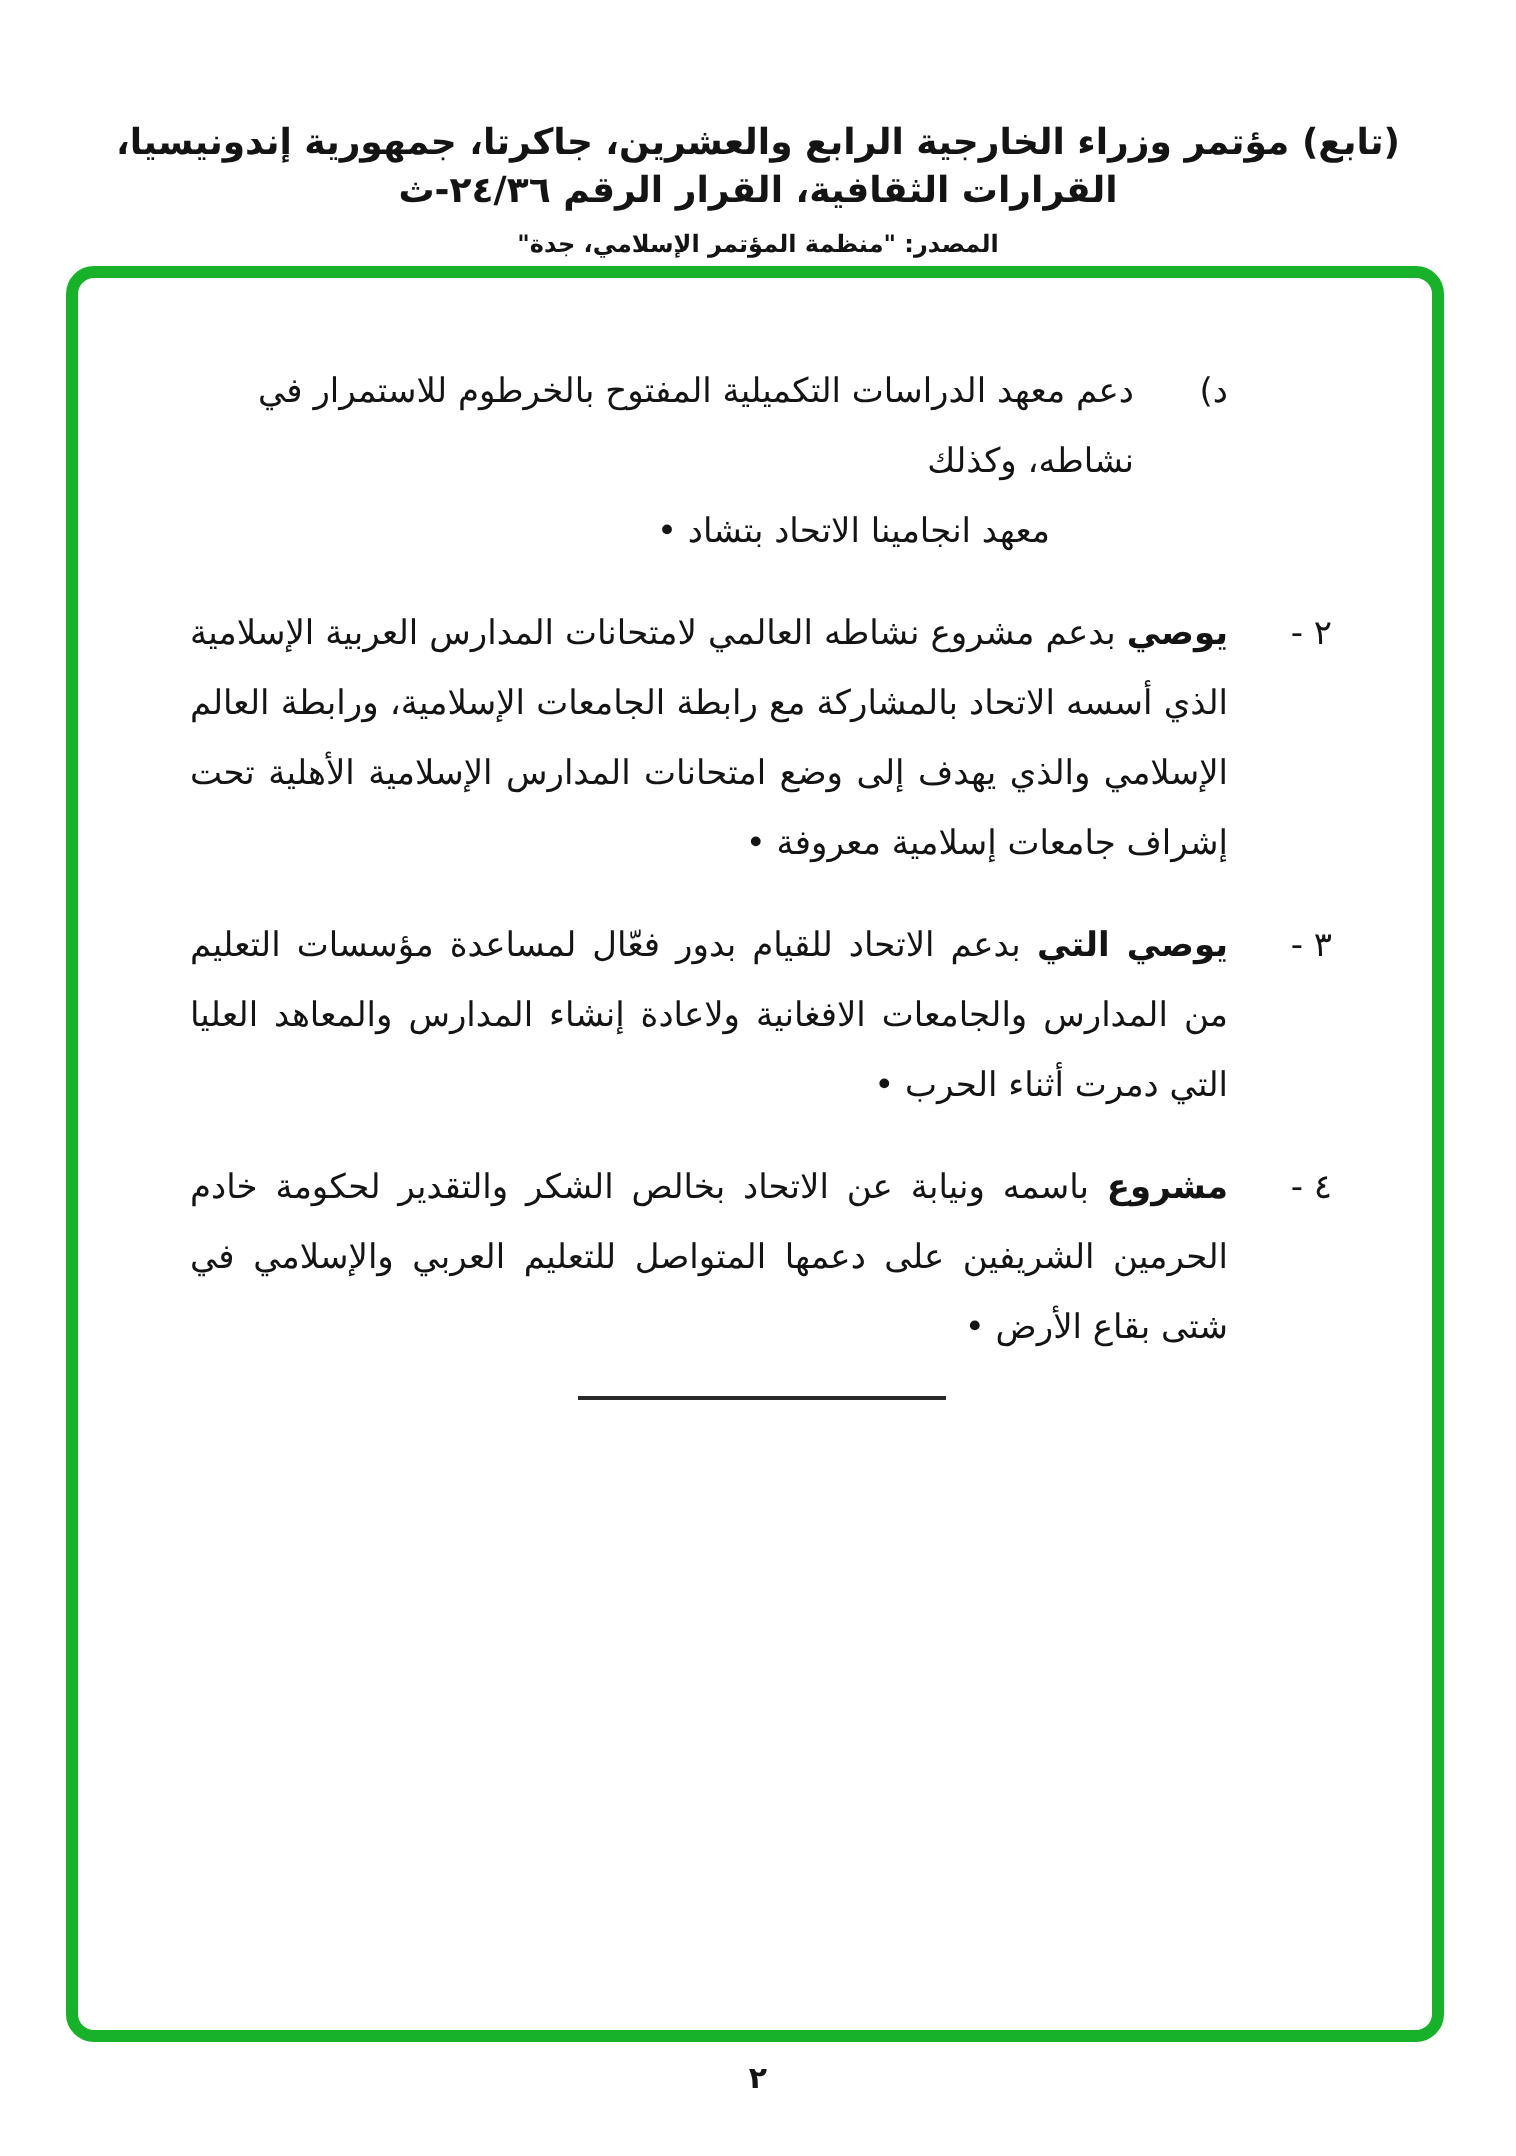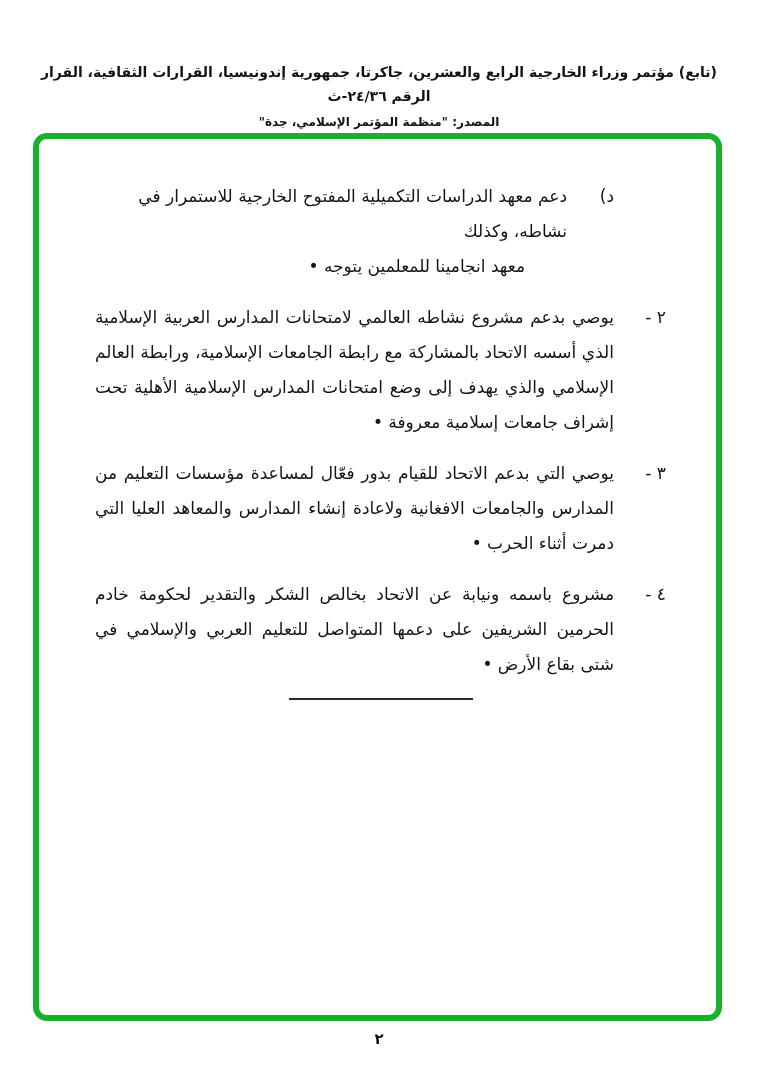--- a/index.html
+++ b/index.html
@@ -9,21 +9,21 @@
     width: 758px; height: 1078px;
     background: #ffffff;
     color: var(--ink);
     font-family: "DejaVu Sans", sans-serif;
     position: relative;
     overflow: hidden;
   }
 
   
   .doc-header { direction: rtl; text-align: center; padding-top: 60px; }
-  .header-line1 { font-weight: bold; font-size: 14px; line-height: 24px; padding: 0 30px; }
+  .header-line1 { font-weight: bold; font-size: 18px; line-height: 24px; padding: 0 30px; }
   .header-source { font-weight: bold; font-size: 12px; margin-top: 7px; }
 
   
   .green-box {
     position: absolute;
     left: 33px; top: 133px;
     width: 689px; height: 888px;
     border: 6px solid var(--green);
     border-radius: 14px;
     background: #ffffff;
@@ -34,21 +34,21 @@
     font-size: 17px;
     line-height: 35px;
   }
   .item { position: relative; margin-bottom: 16px; }
   .item .marker { position: absolute; top: 0; right: 0; white-space: nowrap; }
   .item-num { padding-right: 52px; }
   .item-d { padding-right: 99px; }
   .item-d .marker { right: 52px; }
   .body-just { text-align: justify; }
   .item-d-line2 { padding-right: 42px; }
-  b.lead { font-weight: normal; margin-top: 40px; }
+  b.lead { font-weight: bold; margin-top: 40px; }
 
   .divider {
     width: 184px; height: 2px;
     background: #2a2a2a;
     margin: 12px auto 0 auto;
   }
 
   
   .page-number {
     position: absolute;
@@ -66,22 +66,22 @@
     <div class="header-line1">(تابع) مؤتمر وزراء الخارجية الرابع والعشرين، جاكرتا، جمهورية إندونيسيا، القرارات الثقافية، القرار الرقم ٢٤/٣٦-ث</div>
     <div class="header-source">المصدر: "منظمة المؤتمر الإسلامي، جدة"</div>
   </header>
 
   <div class="green-box">
     <div class="content">
 
       <div class="item item-d">
         <span class="marker">د)</span>
         <div class="body">
-          <div>دعم معهد الدراسات التكميلية المفتوح الخارجية للاستمرار في نشاطه، وكذلك</div>
-          <div class="item-d-line2">معهد انجامينا للمعلمين يتوجه •</div>
+          <div>دعم معهد الدراسات التكميلية المفتوح بالخرطوم للاستمرار في نشاطه، وكذلك</div>
+          <div class="item-d-line2">معهد انجامينا الاتحاد بتشاد •</div>
         </div>
       </div>
 
       <div class="item item-num">
         <span class="marker">٢ -</span>
         <div class="body body-just">
           <b class="lead">يوصي</b><span> بدعم مشروع نشاطه العالمي لامتحانات المدارس العربية الإسلامية الذي أسسه الاتحاد بالمشاركة مع رابطة الجامعات الإسلامية، ورابطة العالم الإسلامي والذي يهدف إلى وضع امتحانات المدارس الإسلامية الأهلية تحت إشراف جامعات إسلامية معروفة •</span>
         </div>
       </div>
 

